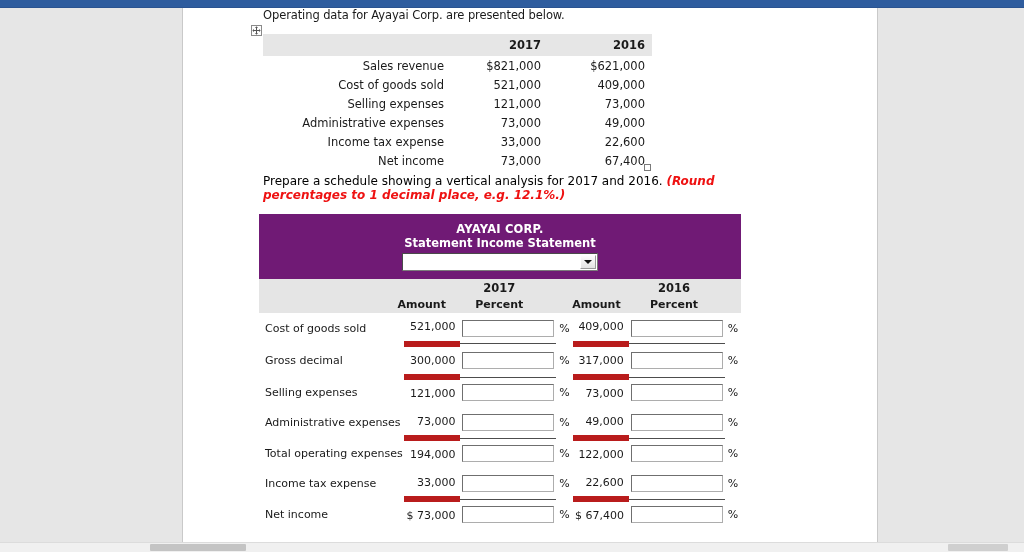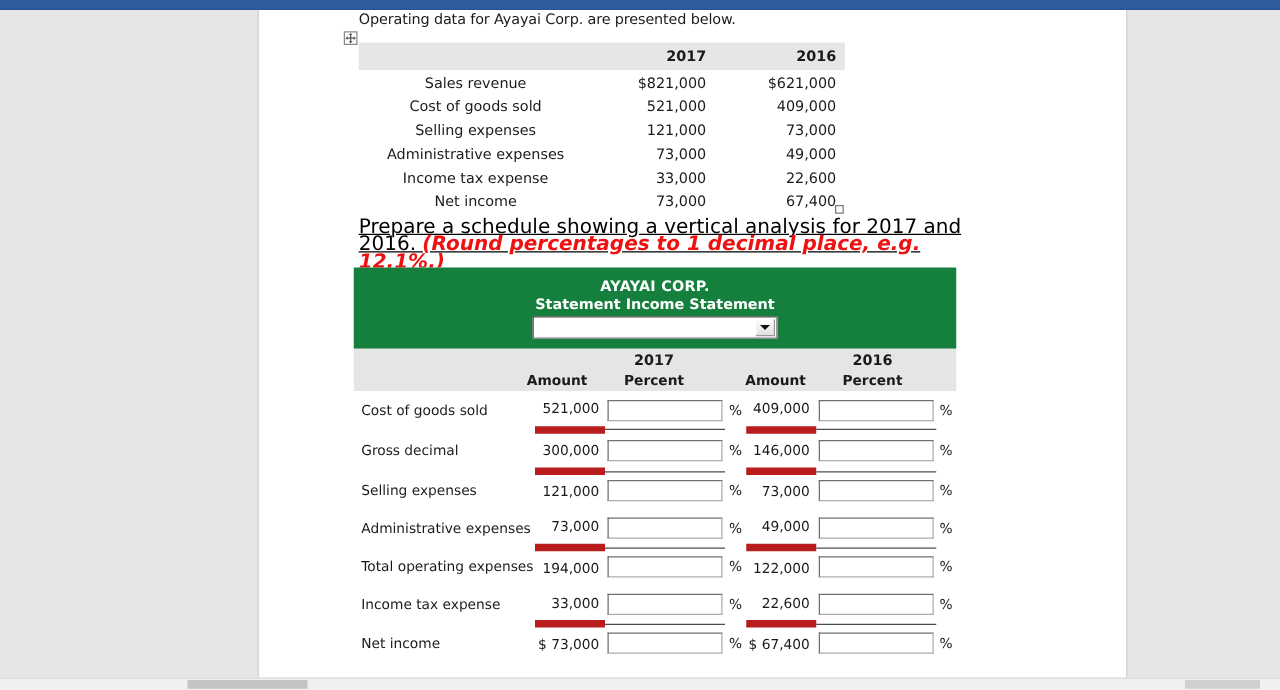--- a/index.html
+++ b/index.html
@@ -27,21 +27,21 @@
     width: 1024px;
     height: 7px;
     background: #2e5c9e;
     border-bottom: 1px solid #2a5390;
   }
 
   
   .page {
     position: absolute;
     top: 8px;
-    left: 206px;
+    left: 182px;
     width: 694px;
     height: 536px;
     background: #ffffff;
     border-left: 1px solid #c9c9c9;
     border-right: 1px solid #c9c9c9;
     overflow: hidden;
   }
 
   .page-inner {
     position: absolute;
@@ -103,62 +103,61 @@
   .data-table thead tr { background: #e6e6e6; height: 22px; }
   .data-table thead th {
     font-size: 11.5px;
     font-weight: bold;
     text-align: right;
     padding-right: 7px;
     height: 22px;
   }
   .data-table thead th.lbl { text-align: left; }
   .data-table td.lbl {
-    text-align: center;
+    text-align: right;
     padding-left: 6px;
     white-space: nowrap;
   }
   .data-table td.num {
     text-align: right;
     padding-right: 7px;
     white-space: nowrap;
     font-variant-numeric: tabular-nums;
   }
   .col-lbl  { width: 181px; }
   .col-y1   { width: 104px; }
   .col-y2   { width: 104px; }
 
   
   .instruction {
     position: absolute;
     top: 166px;
     left: 80px;
     width: 500px;
-    font-size: 16px;
+    font-size: 12px;
     line-height: 14px;
     color: #000;
-    text-decoration: underline;
   }
   .instruction .hint {
     color: #ee1111;
     font-weight: bold;
     font-style: italic;
   }
 
   
   .form-block {
     position: absolute;
     top: 206px;
     left: 76px;
     width: 482px;
     background: #ffffff;
   }
 
   .form-head {
-    background: #15803d;
+    background: #701a75;
     color: #ffffff;
     padding: 8px 0 8px 0;
     text-align: center;
   }
   .form-head .ttl {
     font-size: 11.5px;
     font-weight: bold;
     letter-spacing: 0.2px;
     line-height: 14px;
   }
@@ -442,21 +441,21 @@
               <td class="amt">409,000</td>
               <td class="inp"><input class="cell-input" type="text" value="" style=""></td>
               <td class="pct">%</td>
             </tr>
 
             <tr>
               <td class="lbl">Gross decimal</td>
               <td class="amt rule-amt">300,000</td>
               <td class="inp rule-inp"><input class="cell-input" type="text" value="" style=""></td>
               <td class="pct">%</td>
-              <td class="amt rule-amt">146,000</td>
+              <td class="amt rule-amt">317,000</td>
               <td class="inp rule-inp"><input class="cell-input" type="text" value="" style=""></td>
               <td class="pct">%</td>
             </tr>
 
             <tr>
               <td class="lbl">Selling expenses</td>
               <td class="amt rule-amt">121,000</td>
               <td class="inp rule-inp"><input class="cell-input" type="text" value="" style=""></td>
               <td class="pct">%</td>
               <td class="amt rule-amt">73,000</td>

